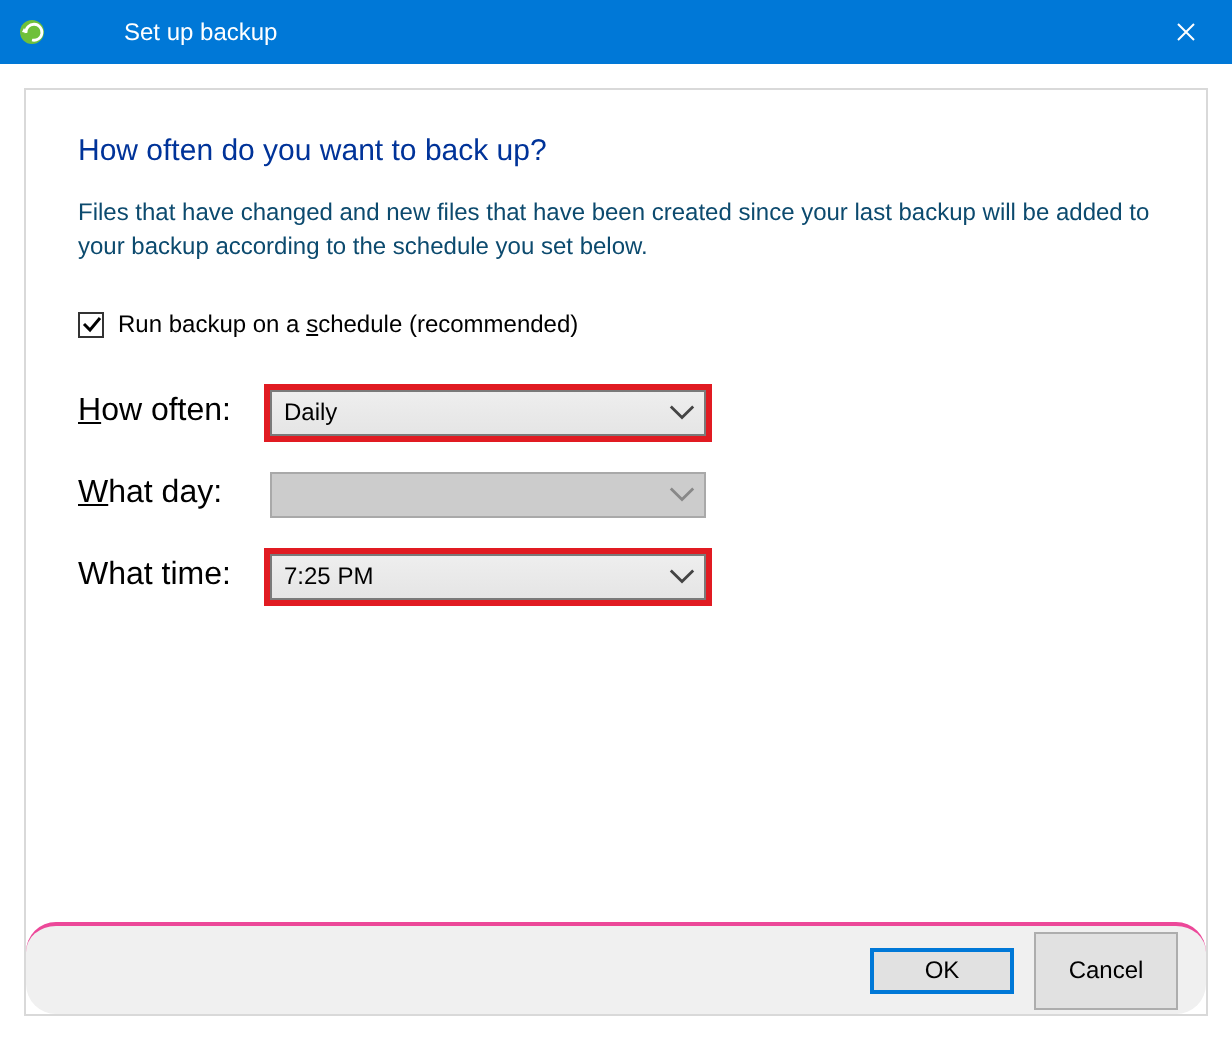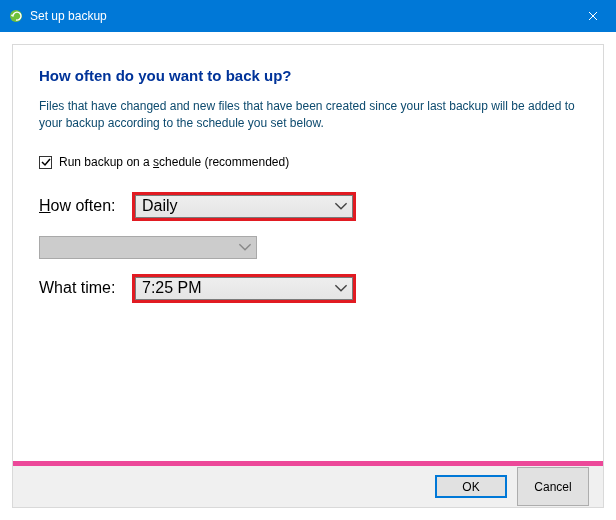--- a/index.html
+++ b/index.html
@@ -11,20 +11,21 @@
       overflow: hidden;
     }
     .titlebar {
       background: #0078d7;
       height: 32px;
       display: flex;
       align-items: center;
       padding: 0 8px;
       color: #fff;
       position: relative;
+      gap: 32px;
     }
     .titlebar-icon {
       width: 16px; height: 16px;
       margin-right: 6px;
       display: flex; align-items: center; justify-content: center;
     }
     .titlebar-title {
       font-size: 12px;
       color: #fff;
     }
@@ -46,21 +47,21 @@
       left: 12px; top: 12px; right: 12px; bottom: 12px;
       border: 1px solid #d9d9d9;
       background: #fff;
     }
     .content-inner {
       padding: 22px 26px 0 26px;
     }
     .heading {
       color: #003399;
       font-size: 15px;
-      font-weight: 700;
+      font-weight: 400;
       margin-bottom: 14px;
     }
     .description {
       font-size: 12px;
       color: #0c4a6e;
       line-height: 1.45;
       margin-bottom: 22px;
     }
     .checkbox-row {
       display: flex;
@@ -93,48 +94,49 @@
       height: 23px;
     }
     .select-wrap.highlighted {
       outline: 3px solid #e11b22;
       outline-offset: 0;
     }
     .select {
       width: 100%; height: 100%;
       border: 1px solid #7a7a7a;
       background: linear-gradient(#eeeeee,#e5e5e5);
-      font-size: 16px;
+      font-size: 12px;
       padding: 0 20px 0 6px;
       display: flex; align-items: center;
       position: relative;
     }
     .select.disabled {
       background: #cccccc;
       color: #777;
       border-color: #a9a9a9;
     }
     .select-arrow {
       position: absolute;
       right: 4px; top: 50%;
       transform: translateY(-50%);
       width: 14px; height: 14px;
       display: flex; align-items: center; justify-content: center;
     }
     .footer {
       position: absolute;
       left: 0; right: 0; bottom: 0;
       height: 46px;
-      border-top: 5px solid #ec4899;
+      border-top: 2px solid #ec4899;
       background: #f0f0f0;
       display: flex;
       align-items: center;
       justify-content: flex-end;
       padding: 0 14px;
       gap: 10px;
+      border-radius: 15px;
     }
     .btn {
       min-width: 72px;
       height: 39px;
       font-size: 12px;
       border: 1px solid #adadad;
       background: #e1e1e1;
       display: flex; align-items: center; justify-content: center;
       padding: 0 12px;
     }
@@ -191,20 +193,23 @@
             <span class="select-arrow">
               <svg viewBox="0 0 10 10">
                   <path d="M1 3L5 7L9 3" stroke="#444" stroke-width="1" fill="none"></path>
                 </svg>
             </span>
           </div>
         </div>
       </div>
 
       <div class="form-row">
+        <div class="form-label">
+          <span class="ul">W</span><span>hat day:</span>
+        </div>
         <div class="select-wrap">
           <div class="select disabled">
             <span></span>
             <span class="select-arrow">
               <svg viewBox="0 0 10 10">
                   <path d="M1 3L5 7L9 3" stroke="#888" stroke-width="1" fill="none"></path>
                 </svg>
             </span>
           </div>
         </div>

